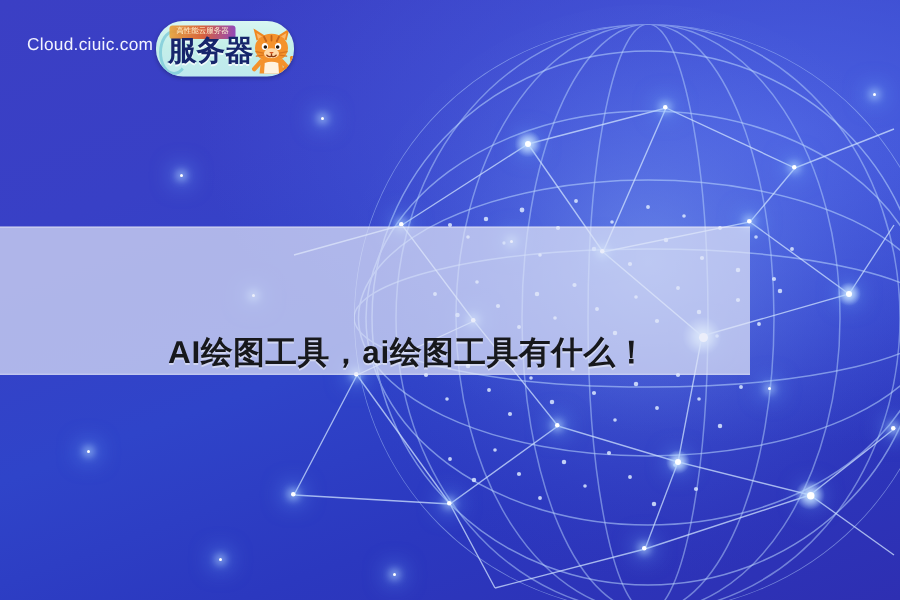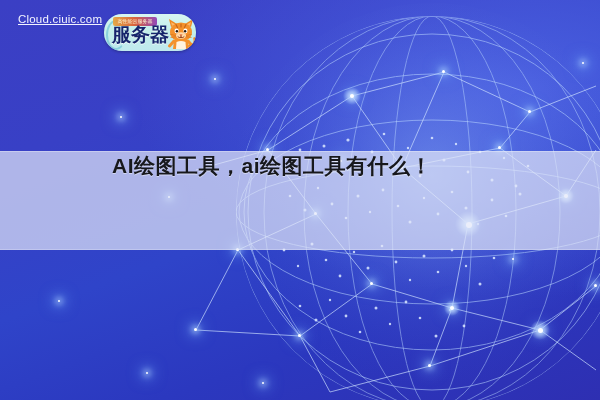--- a/index.html
+++ b/index.html
@@ -10,39 +10,39 @@
       radial-gradient(120% 95% at 88% 22%, #4a5fe0 0%, rgba(58,70,210,0) 55%),
       linear-gradient(160deg,#3b3fc4 0%,#3840c6 26%,#2f44c9 52%,#2b38bf 74%,#2e2fb2 100%);
   }
   
   #globe-wrap{position:absolute;inset:0;}
   #globe-svg{position:absolute;left:0;top:0;width:600px;height:400px;}
   .glow-dot{position:absolute;border-radius:50%;background:#fff;
     box-shadow:0 0 6px 2px rgba(180,215,255,.95),0 0 14px 5px rgba(110,170,255,.55);}
   
   #title-band{
-    position:absolute;left:0;top:151px;width:600px;height:97px;
+    position:absolute;left:0;top:151px;width:500px;height:97px;
     background:rgba(226,231,248,.70);
     border-top:1px solid rgba(255,255,255,.30);
     border-bottom:1px solid rgba(255,255,255,.22);
-    display:flex;align-items:flex-start;
+    display:flex;align-items:flex-end;
   }
   #title-text{
     margin-left:112px;color:#17181c;font-size:21px;font-weight:bold;
     letter-spacing:.5px;white-space:nowrap;
     text-shadow:0 1px 0 rgba(255,255,255,.45);
   }
   
   #logo{position:absolute;left:18px;top:9px;}
   #logo-word{
     color:#fff;font-size:31px;font-weight:bold;line-height:1;
     letter-spacing:-.5px;text-shadow:0 1px 3px rgba(0,0,0,.25);
   }
   #logo-sub{
-    color:#f2f3ff;font-size:11.5px;line-height:1;margin-top:5px;letter-spacing:.2px;text-decoration:underline;
+    color:#f2f3ff;font-size:11.5px;line-height:1;margin-top:16px;letter-spacing:.2px;
   }
   
   #badge{
     position:absolute;left:104px;top:14px;width:92px;height:37px;
     border-radius:18px;
     background:linear-gradient(180deg,#d8f6f2 0%,#c4efe9 45%,#bfe9ee 100%);
     box-shadow:0 1px 3px rgba(0,0,0,.28);overflow:hidden;
   }
   #badge-ribbon{
     position:absolute;left:9px;top:3px;width:44px;height:9px;border-radius:2px;

